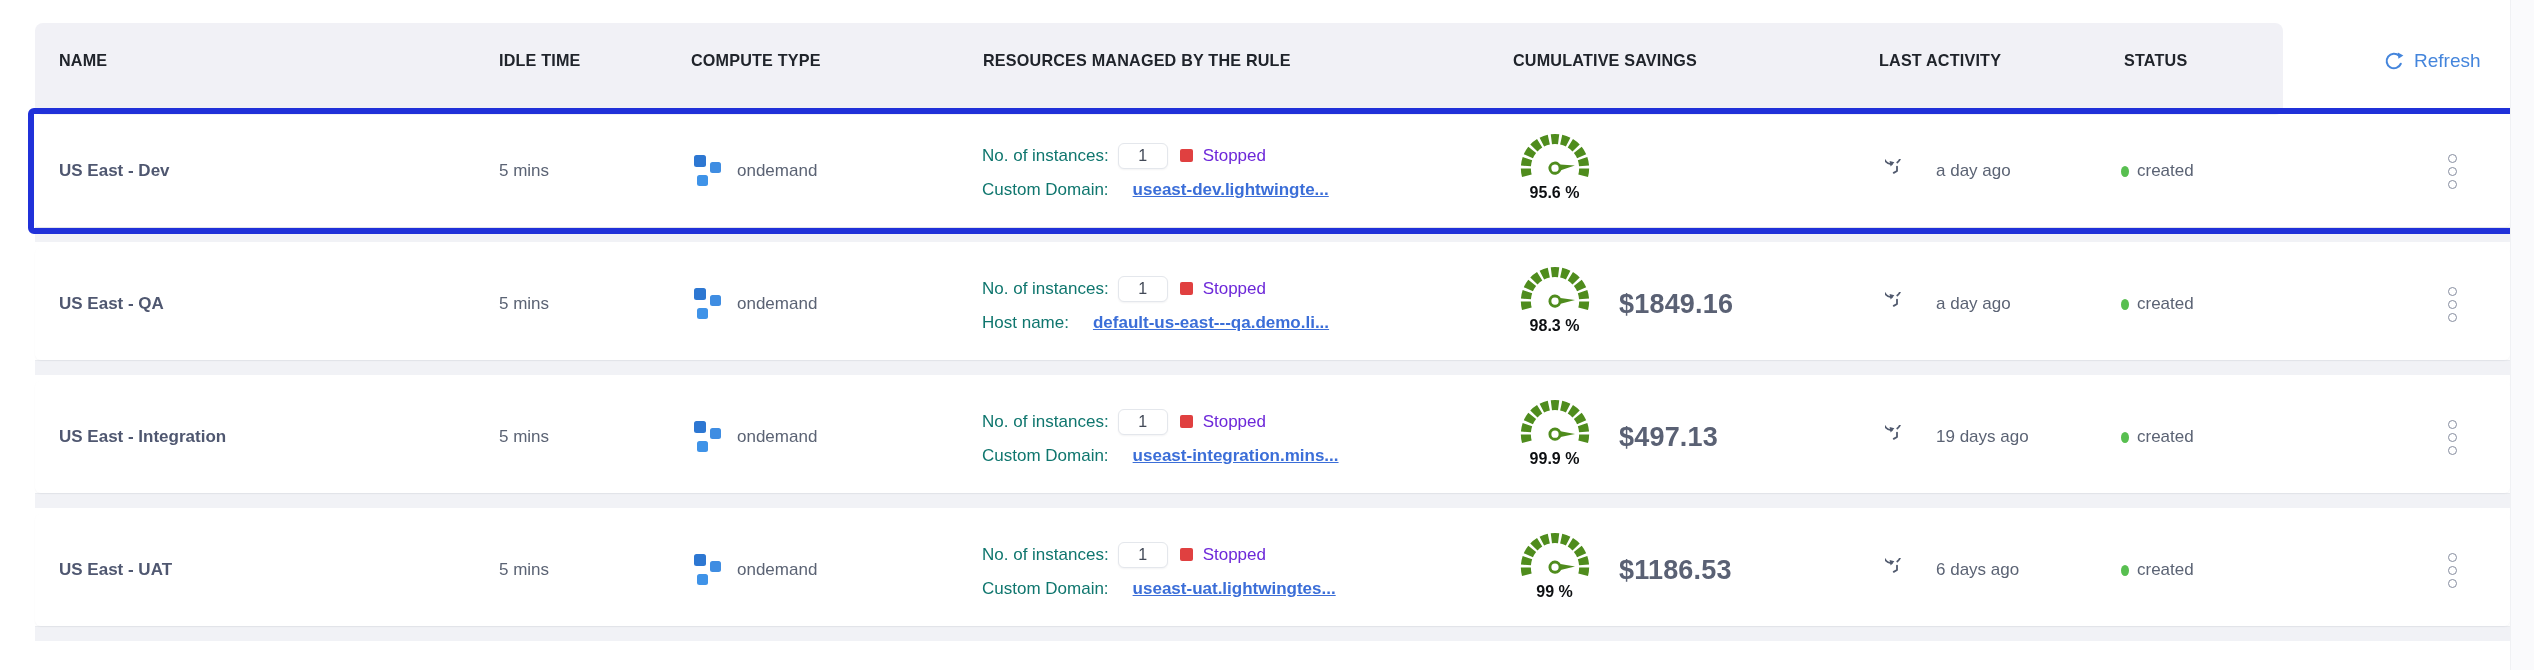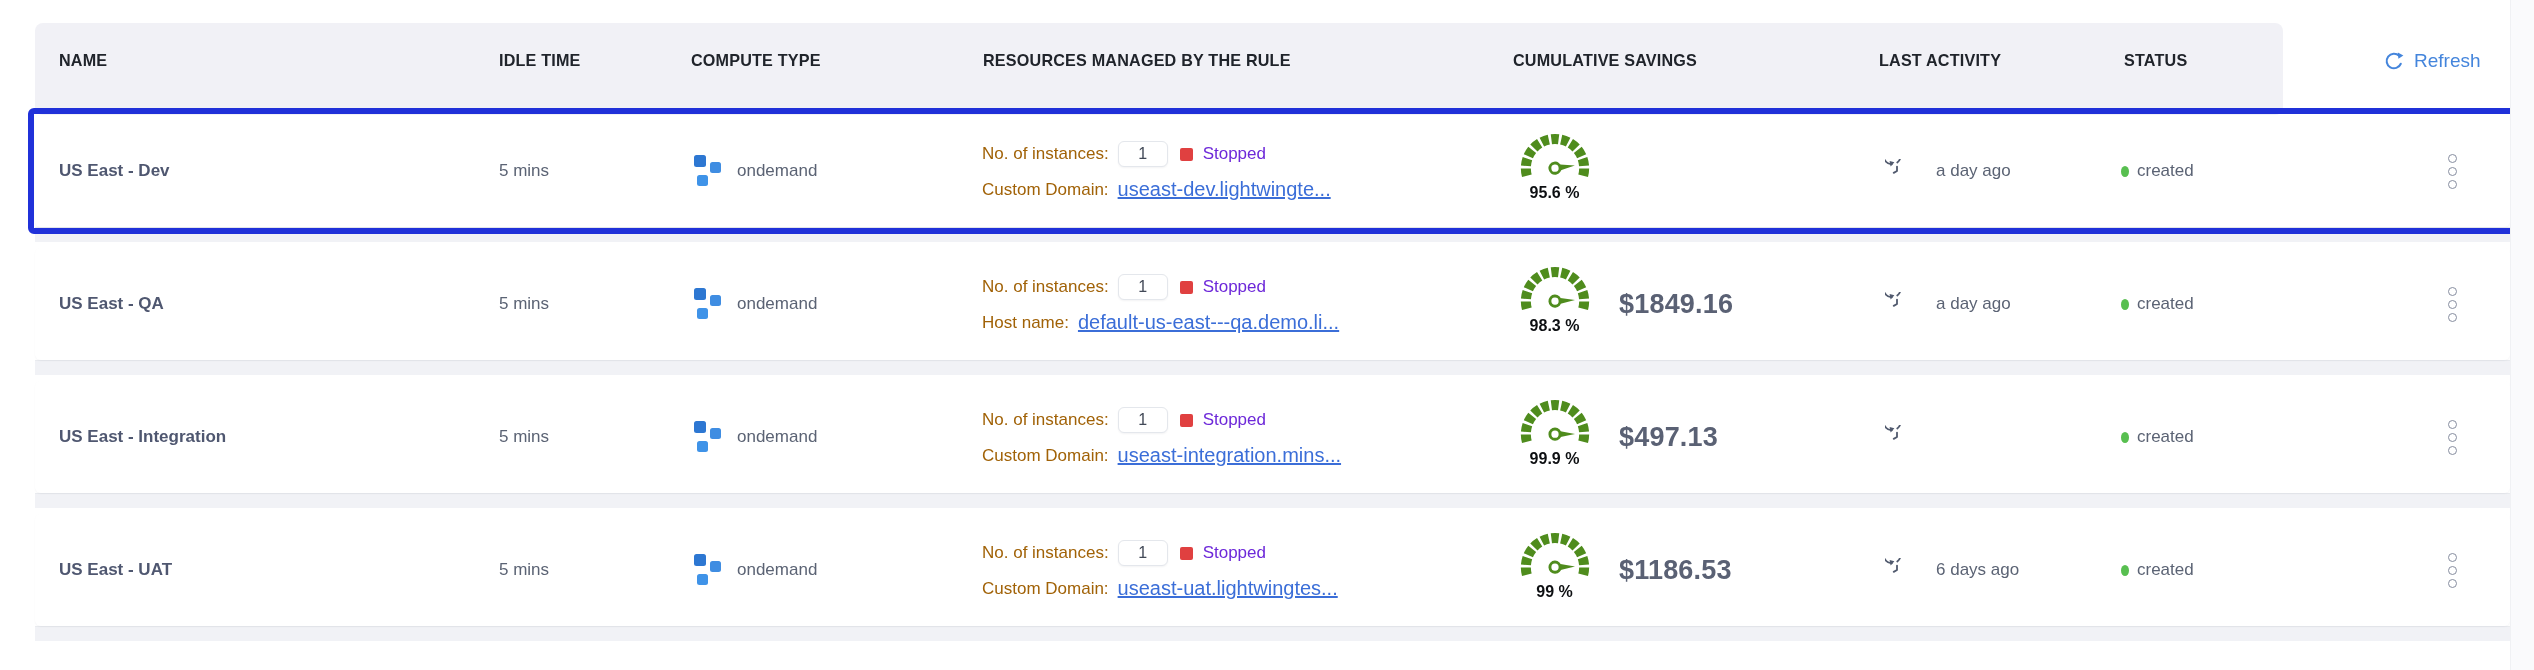--- a/index.html
+++ b/index.html
@@ -52,29 +52,29 @@
   .c-idle{left:464px;}
   .c-compute{left:656px;display:flex;align-items:center;gap:14px;}
   .compute-icon{position:relative;width:32px;height:33px;display:inline-block;}
   .compute-icon i{position:absolute;border-radius:2.5px;}
   .compute-icon .c1{left:3px;top:0;width:12px;height:12px;background:#2d77d2;}
   .compute-icon .c2{left:19px;top:7px;width:11px;height:11px;background:#3f8de2;}
   .compute-icon .c3{left:6px;top:20px;width:11px;height:11px;background:#3f93e8;}
 
   .c-res{left:947px;height:112px;line-height:normal;display:flex;flex-direction:column;justify-content:center;gap:11px;}
   .res-line{display:flex;align-items:center;}
-  .res-label{color:#a16207;font-size:17px;}
+  .res-label{color:#0f766e;font-size:17px;}
   .count-box{
     display:inline-block;min-width:48px;height:24px;line-height:24px;text-align:center;
     margin:0 12px 0 9px;background:#fff;border:1px solid #e4e7ec;border-radius:6px;
     box-shadow:0 1px 2px rgba(16,24,40,.05);font-size:16px;color:#424957;
   }
   .stop-square{width:13px;height:13px;border-radius:2px;background:#e04040;display:inline-block;margin-right:10px;}
   .stop-text{color:#6d28d9;font-size:17px;}
-  .res-link{color:#3b6ed8;font-size:20px;text-decoration:underline;margin-left:9px;cursor:pointer;}
+  .res-link{color:#3b6ed8;font-size:17px;text-decoration:underline;margin-left:24px;cursor:pointer;font-weight:bold;}
 
   .c-gauge{left:1472px;width:95px;height:92px;line-height:normal;text-align:center;}
   .gauge-svg{display:block;margin:11px auto 1px;}
   .pct{font-size:16px;font-weight:700;color:#0d0f12;}
   .c-amount{left:1584px;font-size:27px;font-weight:700;color:#5a6174;letter-spacing:.2px;}
 
   .c-activity{left:1850px;display:flex;align-items:center;gap:27px;}
   .c-activity svg{display:block;}
 
   .c-status{left:2086px;display:flex;align-items:center;gap:8px;}
@@ -252,20 +252,21 @@
       </svg>
       <div class="pct">99.9 %</div>
     </div>
     <div class="cell c-amount">$497.13</div>
     <div class="cell c-activity">
       <svg width="24" height="24" viewBox="0 0 24 24">
         <path d="M6.77 5.3 A8.5 8.5 0 1 1 12.3 3.51" fill="none" stroke="#515a6e" stroke-width="1.8" stroke-linecap="round"></path>
         <path d="M4.6 2.0 L9.4 3.3 L5.6 7.6 Z" fill="#515a6e"></path>
         <path d="M12 7.6 L12 12 L8.7 13.9" fill="none" stroke="#515a6e" stroke-width="1.8" stroke-linecap="round" stroke-linejoin="round"></path>
       </svg>
+      <span>19 days ago</span>
     </div>
     <div class="cell c-status">
       <span class="status-dot"></span>
       <span>created</span>
     </div>
     <button class="kebab">
           <i></i>
           <i></i>
           <i></i>
         </button>

